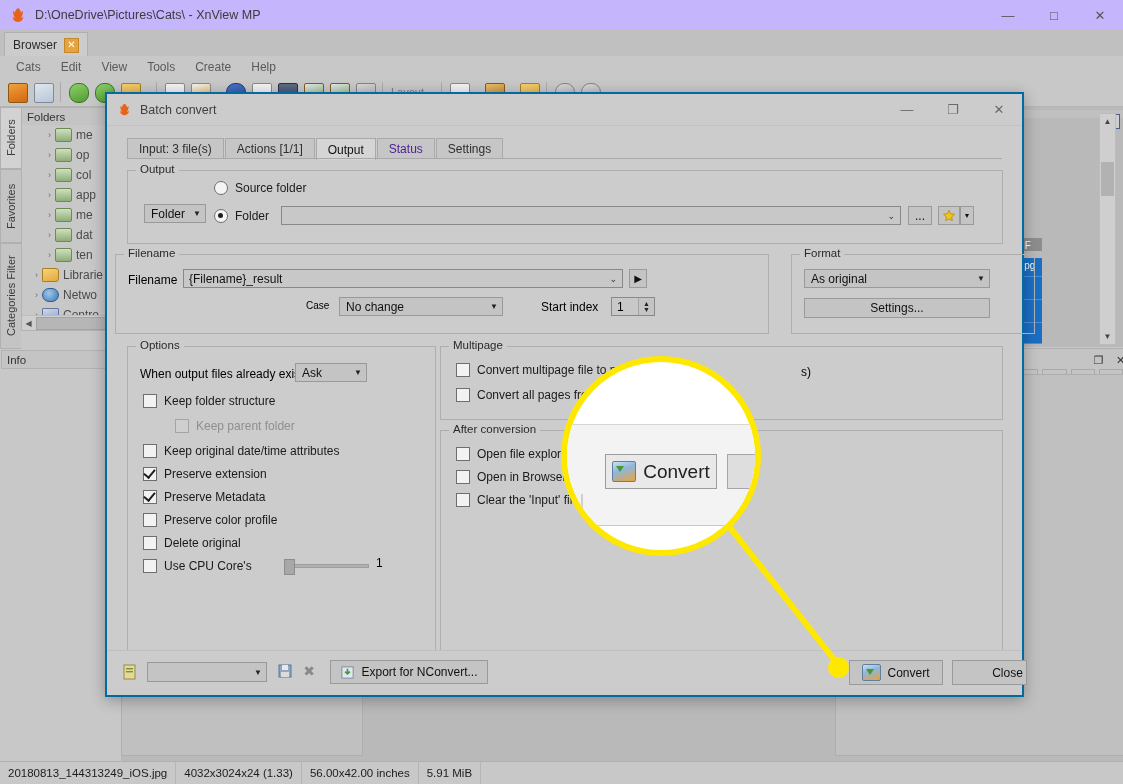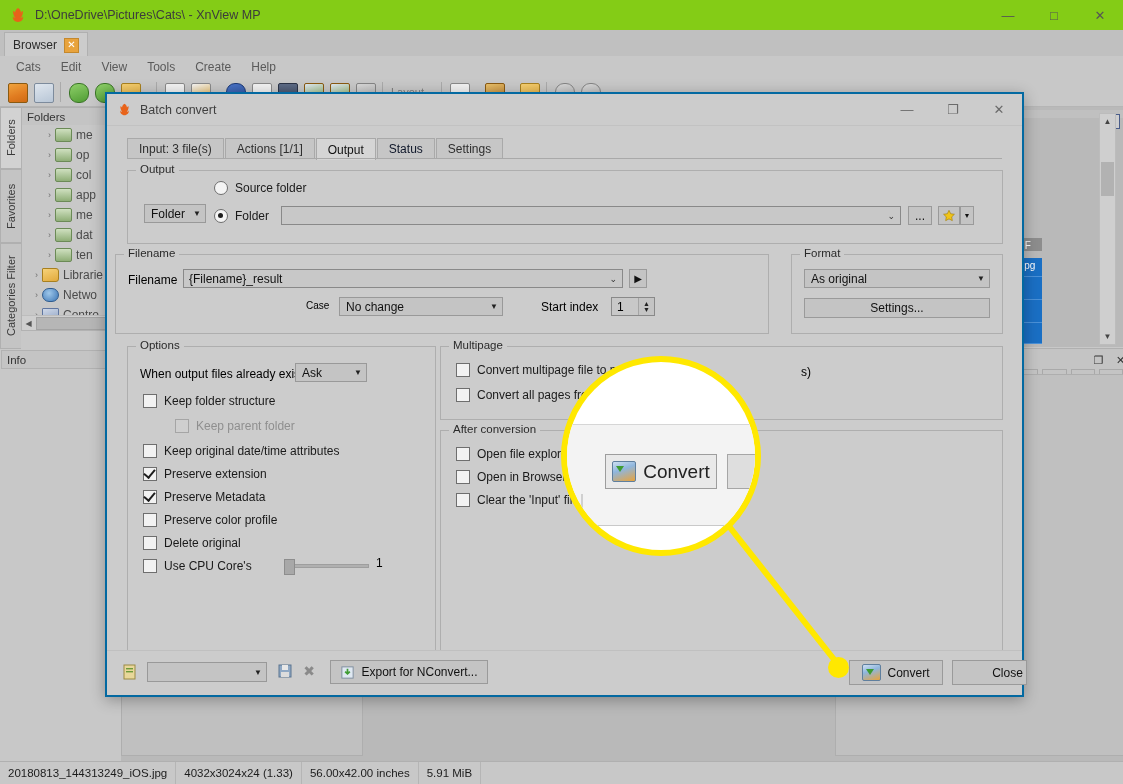--- a/index.html
+++ b/index.html
@@ -8,21 +8,21 @@
     font-family:"Liberation Sans",sans-serif;
     font-size:12px;color:#000;
     background:#b4b4b4;position:relative;
     -webkit-font-smoothing:antialiased;
   }
 
   
   #main-window{position:absolute;left:0;top:0;width:1123px;height:784px;background:#c8c8c8;}
 
   
-  #titlebar{position:absolute;left:0;top:0;width:1123px;height:30px;background:#84cc16;
+  #titlebar{position:absolute;left:0;top:0;width:1123px;height:30px;background:#c4b5fd;
     display:flex;align-items:center;}
   #titlebar .app-ico{width:18px;height:18px;margin-left:9px;margin-right:8px;position:relative;}
   #title-text{font-size:12.5px;color:#3c3c3c;}
   .wbtns{position:absolute;right:0;top:0;height:30px;display:flex;}
   .wbtn{width:46px;height:30px;display:flex;align-items:center;justify-content:center;color:#555;font-size:13px;}
 
   
   #tabstrip{position:absolute;left:0;top:30px;width:1123px;height:26px;background:#c0c0c0;border-bottom:1px solid #a8a8a8;}
   #browser-tab{position:absolute;left:4px;top:2px;height:24px;background:#cccccc;border:1px solid #b0b0b0;border-bottom:none;
     display:flex;align-items:center;padding:0 8px;font-size:12px;color:#2a2a2a;}
@@ -119,21 +119,21 @@
   #dlg-title .dico{width:15px;height:15px;margin-left:10px;margin-right:8px;position:relative;}
   #dlg-title-text{font-size:12.5px;color:#3f3f3f;}
   .dwbtns{margin-left:auto;display:flex;}
   .dwbtn{width:46px;height:31px;display:flex;align-items:center;justify-content:center;color:#6a6a6a;font-size:13px;}
 
   
   #dlg-tabs{position:absolute;left:20px;top:44px;height:21px;display:flex;}
   .dtab{height:19px;padding:0 11px;background:#c6c6c6;border:1px solid #a9a9a9;border-bottom:none;margin-right:1px;
     display:flex;align-items:center;font-size:12px;color:#2e2e2e;}
   .dtab.active{background:#d5d5d5;height:21px;color:#111;}
-  .dtab.disabled{color:#0f172a;}
+  .dtab.disabled{color:#4c1d95;}
   #tabline{position:absolute;left:20px;top:64px;width:875px;height:1px;background:#a9a9a9;}
 
   
   .gbox{position:absolute;border:1px solid #aeaeae;}
   .gbox > .glabel{position:absolute;top:-8px;left:8px;background:#cccccc;padding:0 4px;font-size:11.5px;color:#2a2a2a;}
 
   
   .radio{width:12px;height:12px;border-radius:50%;border:1px solid #6e6e6e;background:#f4f4f4;display:inline-block;position:relative;vertical-align:middle;}
   .radio.on:after{content:"";position:absolute;left:2.5px;top:2.5px;width:5px;height:5px;border-radius:50%;background:#1d1d1d;}
   .cbx{width:12px;height:12px;border:1px solid #6e6e6e;background:#f2f2f2;display:inline-block;position:relative;vertical-align:middle;}
@@ -468,21 +468,21 @@
     <span style="position:absolute;left:425px;top:45px;font-size:12px;">Start index</span>
     <div class="spin" style="position:absolute;left:495px;top:42px;width:44px;">
       <span>1</span>
       <span class="sarrows">
           <span>▲</span>
           <span>▼</span>
         </span>
     </div>
   </div>
 
-  <div class="gbox" style="left:684px;top:160px;width:210px;height:78px;">
+  <div class="gbox" style="left:684px;top:160px;width:210px;height:78px;padding-left:32px;">
     <span class="glabel">Format</span>
     <div class="combo" style="position:absolute;left:12px;top:14px;width:186px;">
       <span>As original</span>
       <span class="car">▼</span>
     </div>
     <div class="btn" style="position:absolute;left:12px;top:43px;width:186px;height:20px;">Settings...</div>
   </div>
 
   <div class="gbox" style="left:20px;top:252px;width:307px;height:338px;">
     <span class="glabel">Options</span>

